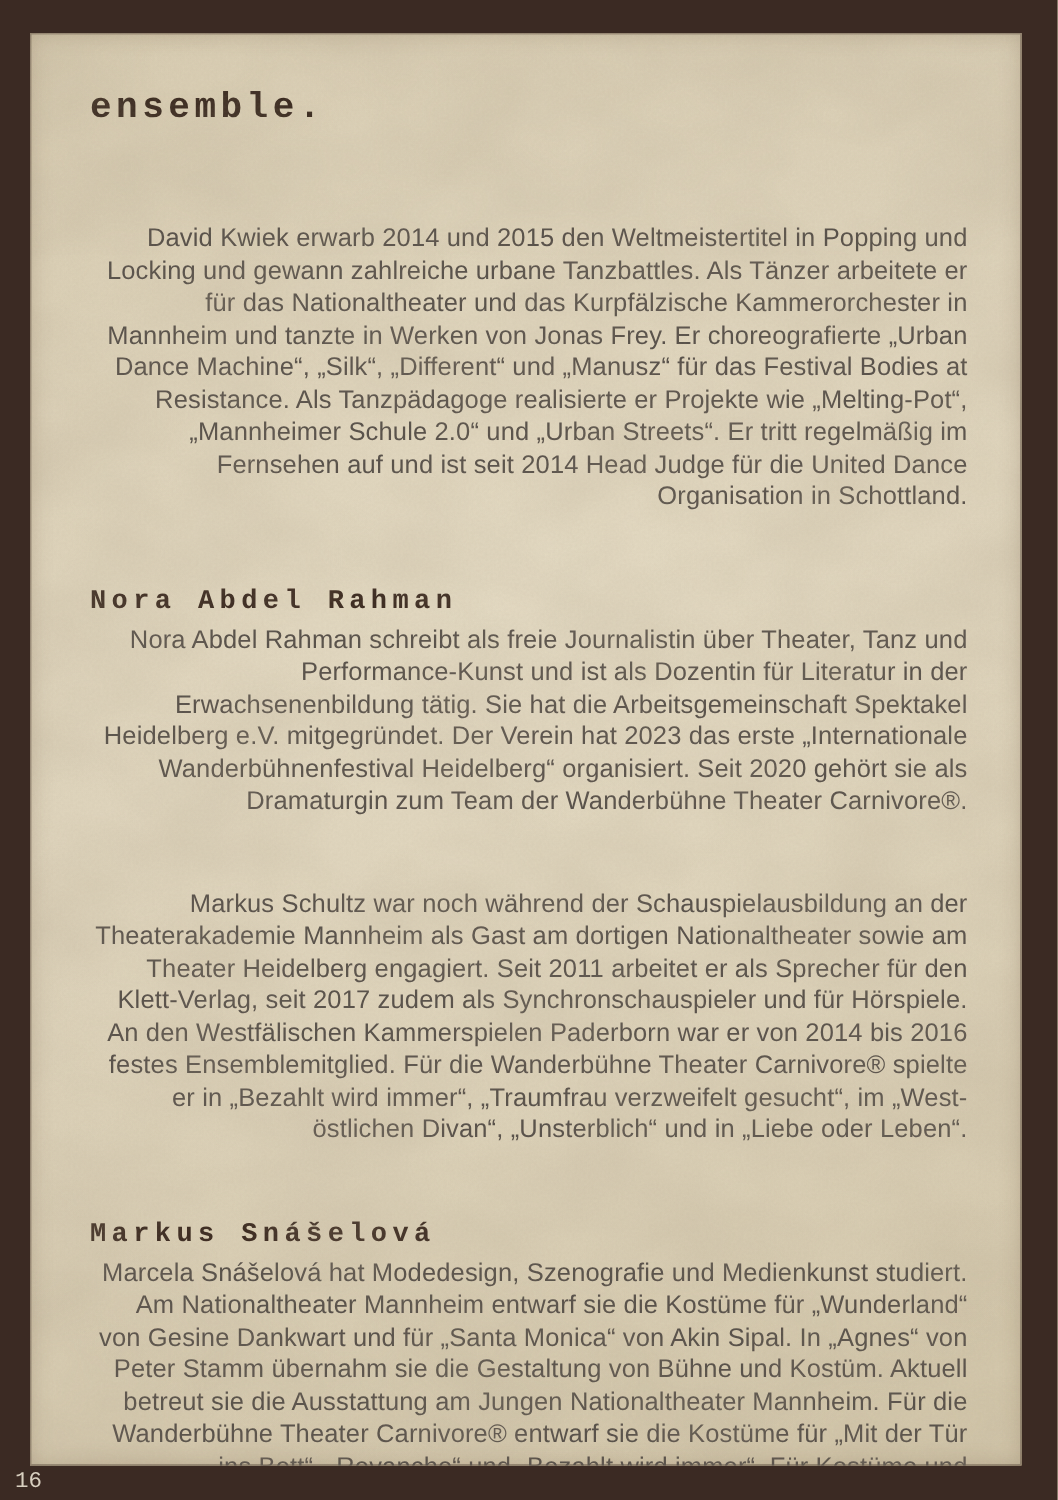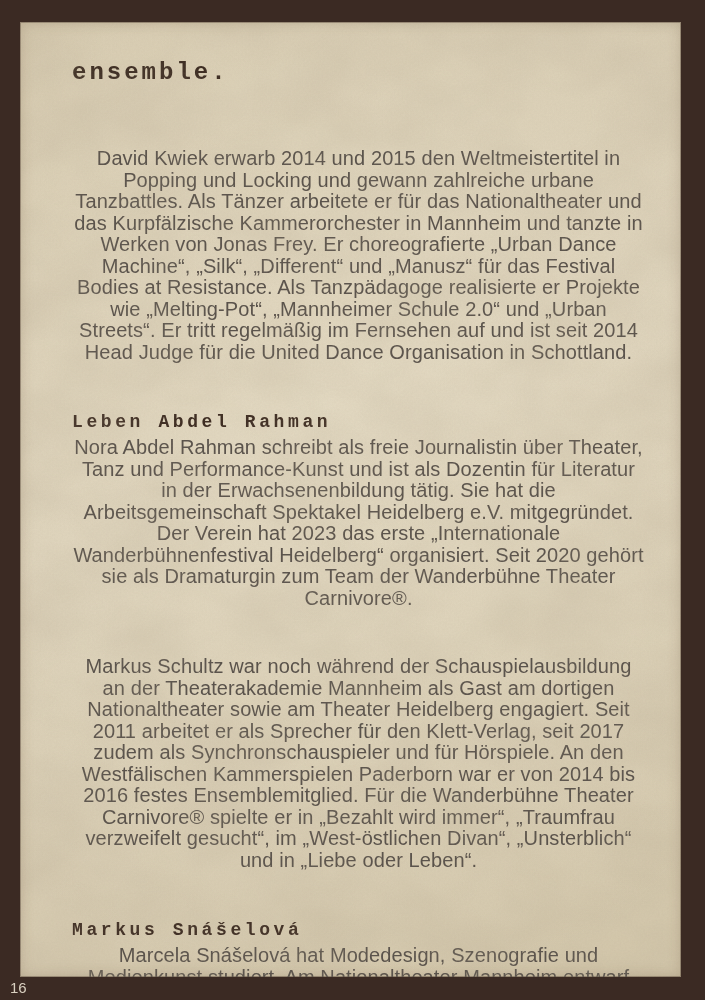--- a/index.html
+++ b/index.html
@@ -33,21 +33,21 @@
     width: 100%;
     height: 100%;
     pointer-events: none;
   }
   .content {
     position: absolute;
     left: 0; top: 0;
     box-sizing: border-box;
     width: 100%;
     height: 100%;
-    padding: 36px 36px 0 52px;
+    padding: 36px 36px 0 40px;
     border-radius: 17px;
   }
   .page-title {
     margin: 0 0 60px 0;
     font-family: "Liberation Mono", "DejaVu Sans Mono", monospace;
     font-weight: bold;
     font-size: 24px;
     line-height: 30px;
     letter-spacing: 3px;
     color: #3a2a20;
@@ -60,49 +60,50 @@
     font-family: "Liberation Mono", "DejaVu Sans Mono", monospace;
     font-weight: bold;
     font-size: 18px;
     line-height: 24px;
     letter-spacing: 3.6px;
     color: #3c2b21;
   }
   .member-bio {
     margin: 0;
     max-width: 587px;
-    font-size: 20px;
+    font-size: 17px;
     line-height: 21.5px;
     letter-spacing: 0.1px;
     color: #58514a;
-    text-align: center;
+    text-align: right;
   }
   .page-number {
     position: absolute;
     left: 10px;
     bottom: 2px;
     font-size: 15px;
     line-height: 20px;
     color: #d9d0c0;
+    font-family: Liberation Mono, monospace;
   }
 </style>
 </head>
 <body>
 
 <div class="paper">
 
   <div class="content">
     <h1 class="page-title">ensemble.</h1>
 
     <section class="member">
       <p class="member-bio">David Kwiek erwarb 2014 und 2015 den Weltmeistertitel in Popping und Locking und gewann zahlreiche urbane Tanzbattles. Als Tänzer arbeitete er für das Nationaltheater und das Kurpfälzische Kammerorchester in Mannheim und tanzte in Werken von Jonas Frey. Er choreografierte „Urban Dance Machine“, „Silk“, „Different“ und „Manusz“ für das Festival Bodies at Resistance. Als Tanzpädagoge realisierte er Projekte wie „Melting-Pot“, „Mannheimer Schule 2.0“ und „Urban Streets“. Er tritt regelmäßig im Fernsehen auf und ist seit 2014 Head Judge für die United Dance Organisation in Schottland.</p>
     </section>
 
     <section class="member">
-      <h2 class="member-name">Leben Abdel Rahman</h2>
+      <h2 class="member-name">Nora Abdel Rahman</h2>
       <p class="member-bio">Nora Abdel Rahman schreibt als freie Journalistin über Theater, Tanz und Performance-Kunst und ist als Dozentin für Literatur in der Erwachsenenbildung tätig. Sie hat die Arbeitsgemeinschaft Spektakel Heidelberg e.V. mitgegründet. Der Verein hat 2023 das erste „Internationale Wanderbühnenfestival Heidelberg“ organisiert. Seit 2020 gehört sie als Dramaturgin zum Team der Wanderbühne Theater Carnivore®.</p>
     </section>
 
     <section class="member">
       <p class="member-bio">Markus Schultz war noch während der Schauspielausbildung an der Theaterakademie Mannheim als Gast am dortigen Nationaltheater sowie am Theater Heidelberg engagiert. Seit 2011 arbeitet er als Sprecher für den Klett-Verlag, seit 2017 zudem als Synchronschauspieler und für Hörspiele. An den Westfälischen Kammerspielen Paderborn war er von 2014 bis 2016 festes Ensemblemitglied. Für die Wanderbühne Theater Carnivore® spielte er in „Bezahlt wird immer“, „Traumfrau verzweifelt gesucht“, im „West-östlichen Divan“, „Unsterblich“ und in „Liebe oder Leben“.</p>
     </section>
 
     <section class="member">
       <h2 class="member-name">Markus Snášelová</h2>
       <p class="member-bio">Marcela Snášelová hat Modedesign, Szenografie und Medienkunst studiert. Am Nationaltheater Mannheim entwarf sie die Kostüme für „Wunderland“ von Gesine Dankwart und für „Santa Monica“ von Akin Sipal. In „Agnes“ von Peter Stamm übernahm sie die Gestaltung von Bühne und Kostüm. Aktuell betreut sie die Ausstattung am Jungen Nationaltheater Mannheim. Für die Wanderbühne Theater Carnivore® entwarf sie die Kostüme für „Mit der Tür ins Bett“, „Revanche“ und „Bezahlt wird immer“. Für Kostüme und Bühnenbilder war sie in „Traumfrau verzweifelt gesucht“, „West-östlicher Divan“, „Unsterblich“, „Liebe oder Leben“ und „schwerelos“ verantwortlich.</p>

